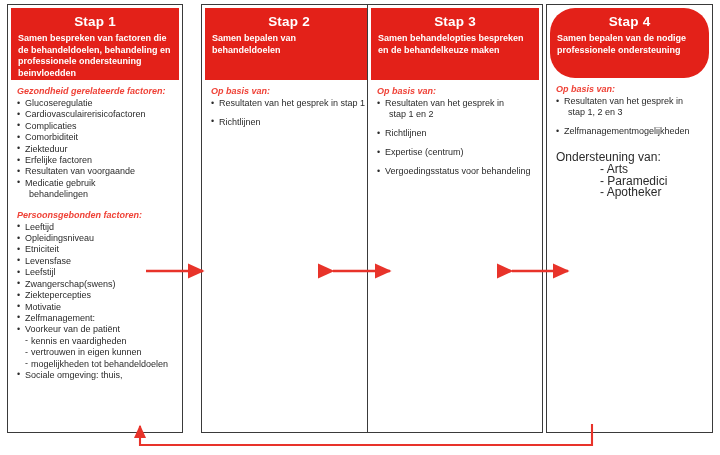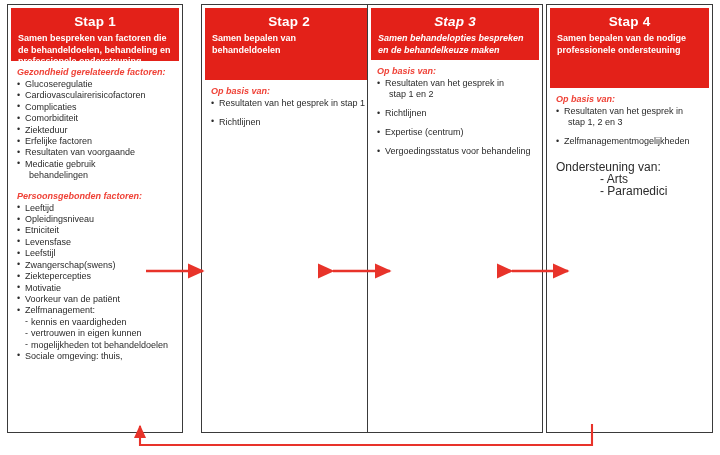--- a/index.html
+++ b/index.html
@@ -104,24 +104,24 @@
   .plain-block { font-size: 12px; line-height: 11.4px; margin-top: 14px; }
   .plain-block .pb-title { margin-bottom: 1px; }
   .plain-block .pb-item { padding-left: 44px; }
 
   
   #col1 { left: 7px;   width: 176px; height: 429px; }
   #col2 { left: 189px; width: 176px; height: 429px; margin-left: 12px; }
   #col3 { left: 367px; width: 176px; height: 429px; }
   #col4 { left: 546px; width: 167px; height: 429px; }
 
-  #col1 .col-head { height: 53px; }
+  #col1 .col-head { height: 72px; }
   #col2 .col-head { height: 72px; }
-  #col3 .col-head { height: 52px; font-style: italic; }
-  #col4 .col-head { height: 80px; }
+  #col3 .col-head { height: 72px; }
+  #col4 .col-head { height: 70px; border-radius: 25px; }
 
   
   .arrow-svg {
     position: absolute;
     left: 0; top: 0;
     width: 720px; height: 455px;
     pointer-events: none;
   }
 </style>
 </head>
@@ -150,22 +150,22 @@
       <div class="sect-title gap-top">Persoonsgebonden factoren:</div>
       <ul class="blist">
         <li>Leeftijd</li>
         <li>Opleidingsniveau</li>
         <li>Etniciteit</li>
         <li>Levensfase</li>
         <li>Leefstijl</li>
         <li>Zwangerschap(swens)</li>
         <li>Ziektepercepties</li>
         <li>Motivatie</li>
+        <li>Zelfmanagement:</li>
         <li>Voorkeur van de patiënt</li>
-        <li>Zelfmanagement:</li>
         <li class="sub">kennis en vaardigheden</li>
         <li class="sub">vertrouwen in eigen kunnen</li>
         <li class="sub">mogelijkheden tot behandeldoelen</li>
         <li>Sociale omgeving: thuis,</li>
       </ul>
     </div>
   </div>
 
   <div class="col" id="col2">
     <div class="col-head">
@@ -207,20 +207,21 @@
       <div class="sect-title">Op basis van:</div>
       <ul class="blist">
         <li>Resultaten van het gesprek in</li>
         <li class="cont" style="margin-bottom:7.5px">stap 1, 2 en 3</li>
         <li>Zelfmanagementmogelijkheden</li>
       </ul>
       <div class="plain-block">
         <div class="pb-title">Ondersteuning van:</div>
         <div class="pb-item">- Arts</div>
         <div class="pb-item">- Paramedici</div>
+        <div class="pb-item">- Apotheker</div>
       </div>
     </div>
   </div>
 
   <svg class="arrow-svg" viewBox="0 0 720 455">
     <defs>
       <marker id="ahR" markerWidth="7" markerHeight="7" refX="5.8" refY="3.1" orient="auto">
         <path d="M0,0.2 L6.4,3.1 L0,6.0 z" fill="#e8332a"></path>
       </marker>
       <marker id="ahL" markerWidth="7" markerHeight="7" refX="5.8" refY="3.1" orient="auto">

